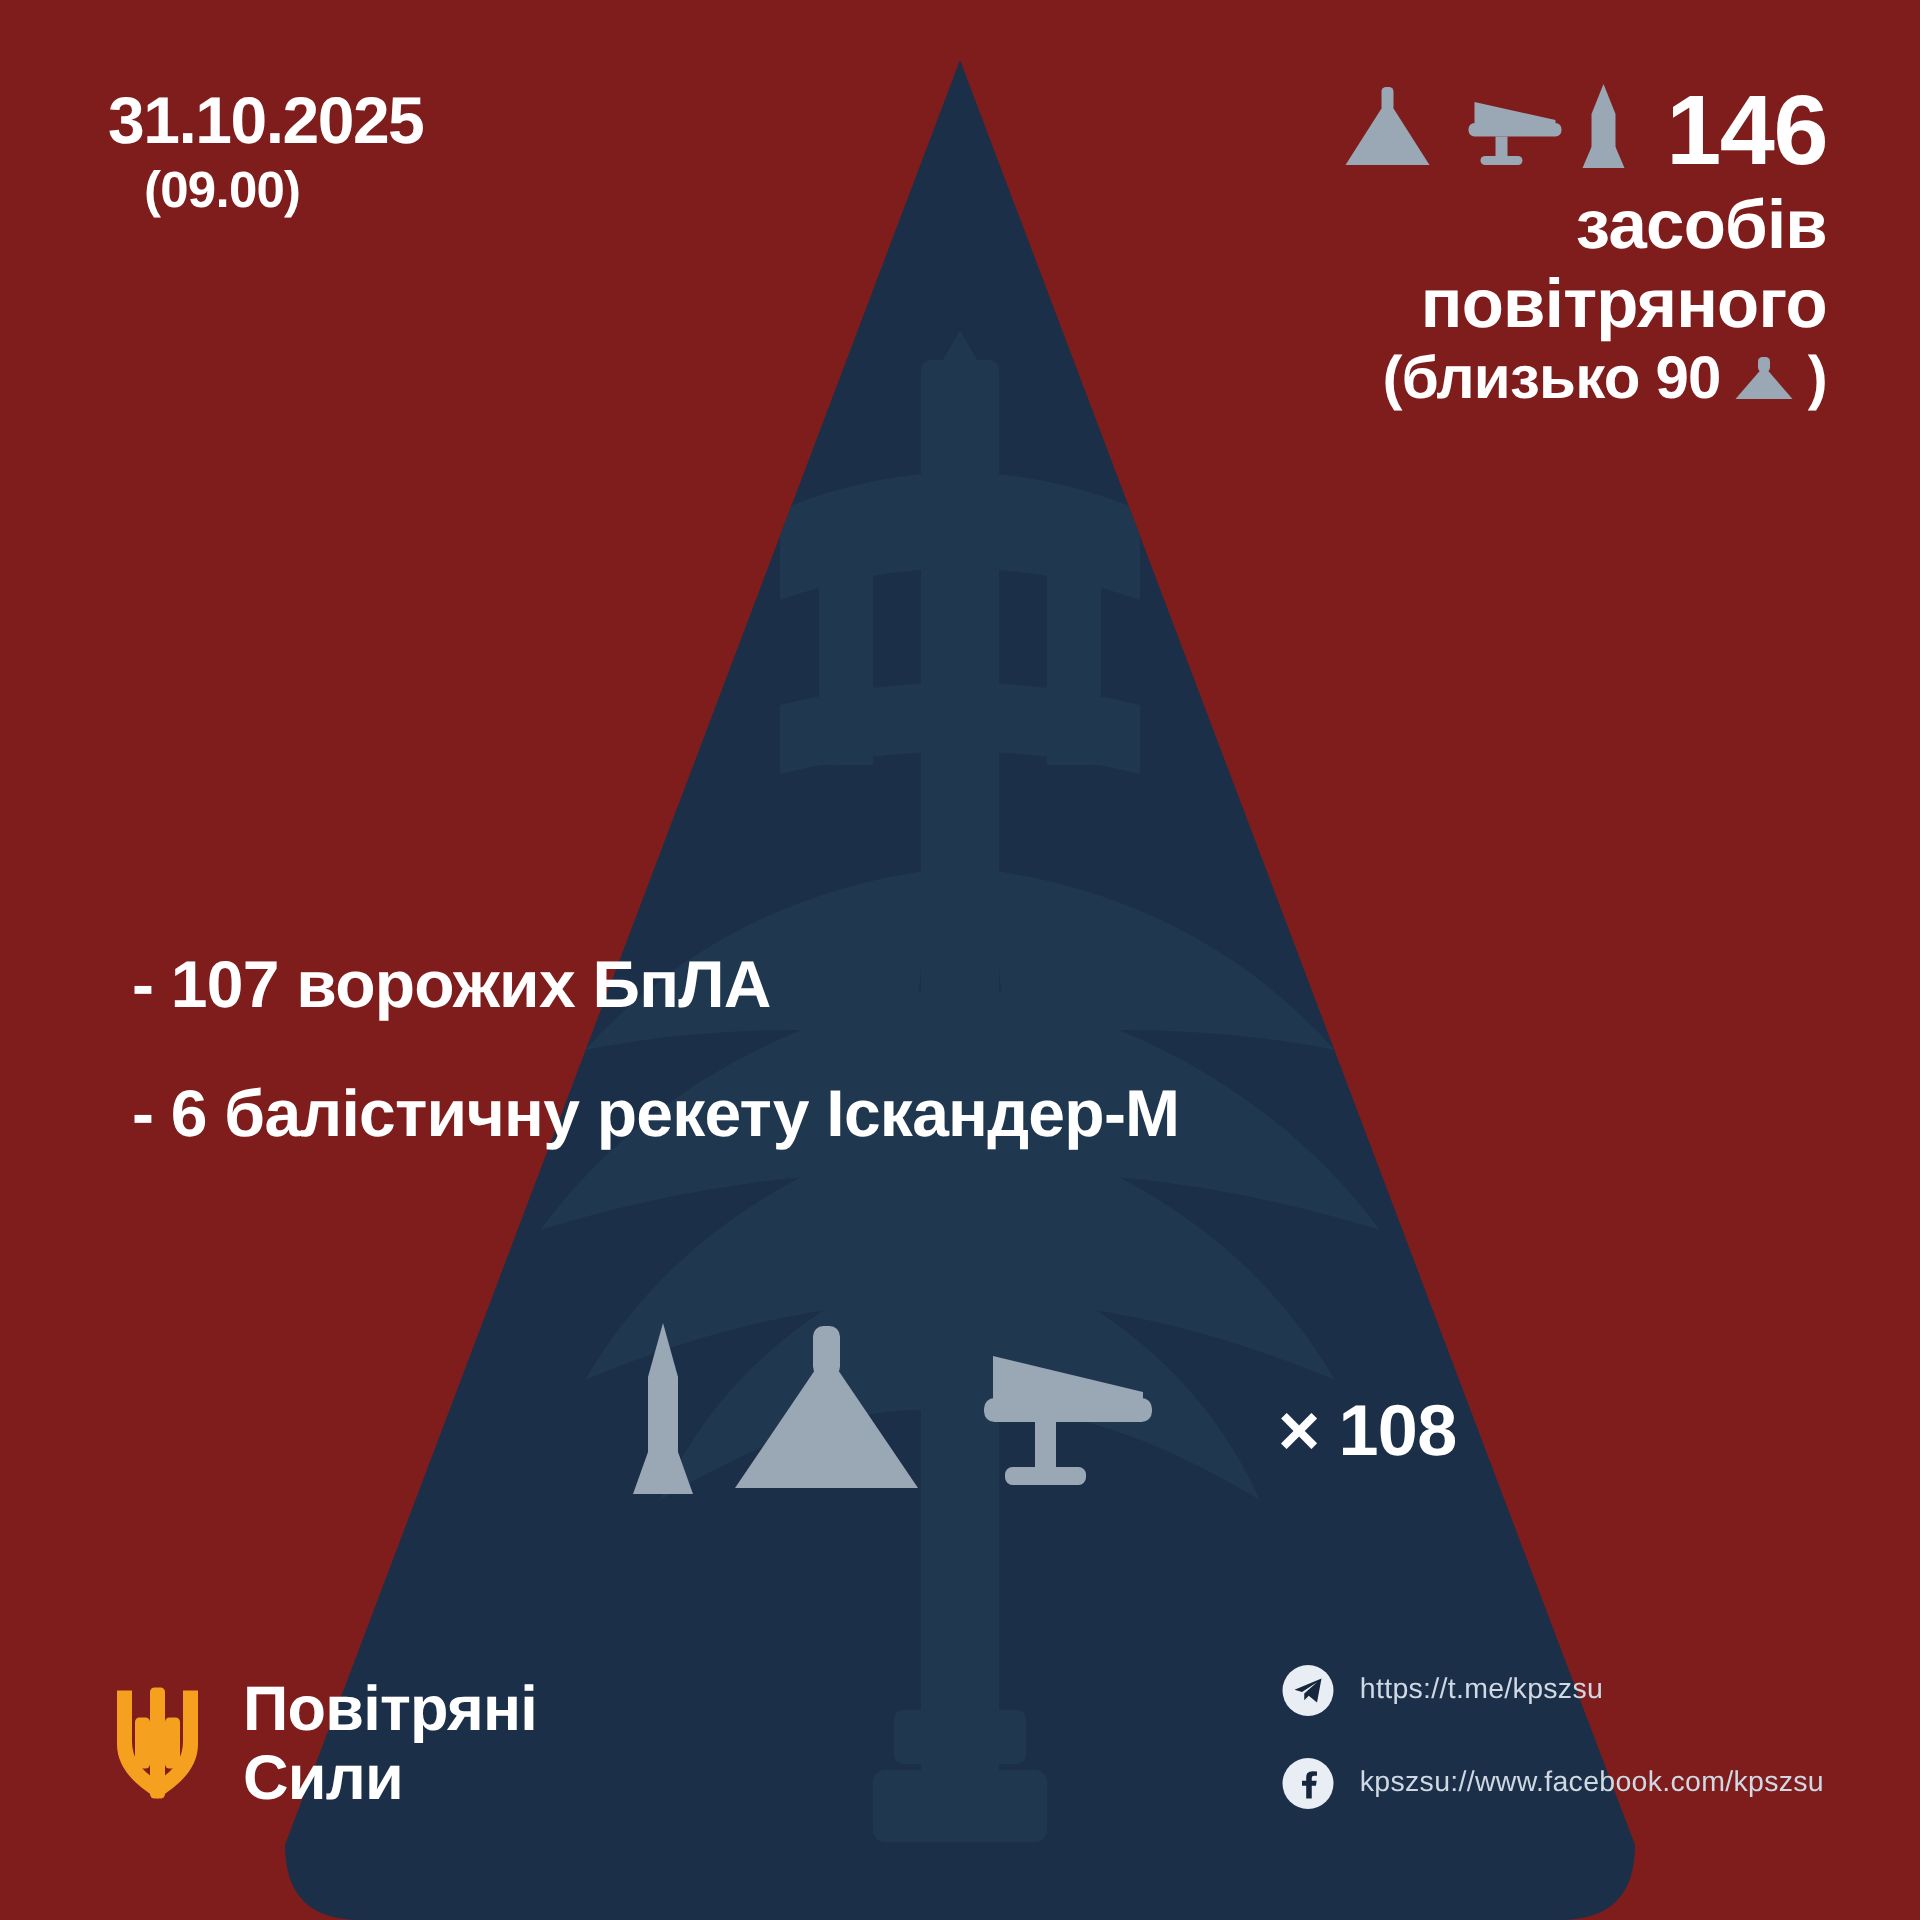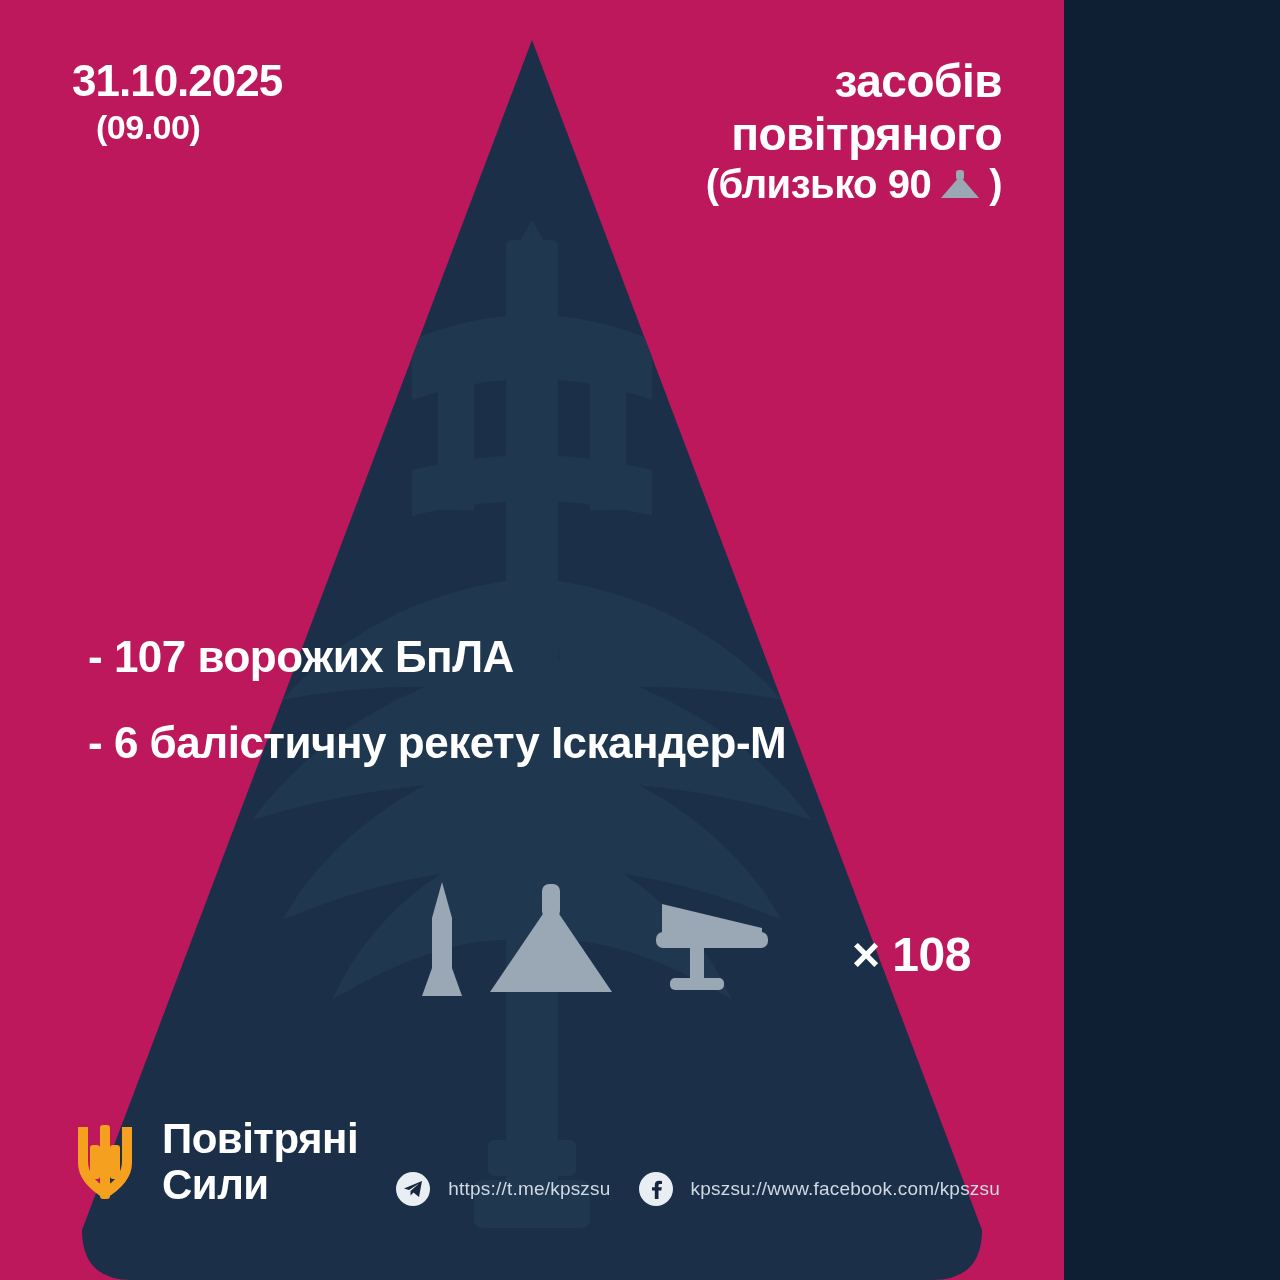--- a/index.html
+++ b/index.html
@@ -2,23 +2,23 @@
 <html><head>
 <meta charset="utf-8">
 <style>
   html, body {
     margin: 0;
     padding: 0;
     background: #0f1f33;
   }
   .page {
     position: relative;
-    width: 1064px;
+    width: 1280px;
     height: 1280px;
-    background: #be185d;
+    background: #7f1d1d;
     overflow: hidden;
     font-family: "Liberation Sans", sans-serif;
     color: #ffffff;
   }
 
   
   .watermark {
     position: absolute;
     left: 50%;
     top: 40px;
@@ -139,21 +139,21 @@
     font-weight: bold;
     line-height: 1.1;
     letter-spacing: -0.5px;
   }
 
   .links {
     position: absolute;
     right: 64px;
     bottom: 74px;
     display: flex;
-    flex-direction: row;
+    flex-direction: column;
     gap: 28px;
   }
   .link-row {
     display: flex;
     align-items: center;
     gap: 18px;
   }
   .link-text {
     font-size: 19px;
     color: #cfd8e3;
@@ -206,20 +206,42 @@
       </g>
     </g>
   </svg>
 
   <div class="date-block">
     <div class="date-main">31.10.2025</div>
     <div class="date-time">(09.00)</div>
   </div>
 
   <div class="attack-block">
+    <div class="attack-top">
+      <svg width="210" height="68" viewBox="0 0 210 68">
+
+        <g fill="#9aa7b4">
+          <path d="M38 14 L66 58 L10 58 Z"></path>
+          <rect x="34" y="6" width="8" height="16" rx="3"></rect>
+        </g>
+
+        <g fill="#9aa7b4">
+          <rect x="92" y="30" width="62" height="9" rx="4"></rect>
+          <path d="M96 16 L150 28 L150 34 L96 34 Z"></path>
+          <rect x="110" y="39" width="8" height="14"></rect>
+          <rect x="100" y="52" width="28" height="6" rx="3"></rect>
+        </g>
+
+        <g fill="#9aa7b4">
+          <path d="M182 4 L190 24 L190 52 L174 52 L174 24 Z"></path>
+          <path d="M174 46 L168 60 L196 60 L190 46 Z"></path>
+        </g>
+      </svg>
+      <div class="attack-count">146</div>
+    </div>
     <div class="attack-words">засобів</div>
     <div class="attack-words">повітряного</div>
     <div class="attack-approx">
       <span>(близько 90</span>
       <svg width="46" height="32" viewBox="0 0 46 32" style="margin:0 4px;">
         <path d="M23 8 L42 30 L4 30 Z" fill="#9aa7b4"></path>
         <rect x="19" y="2" width="8" height="10" rx="3" fill="#9aa7b4"></rect>
       </svg>
       <span>)</span>
     </div>

